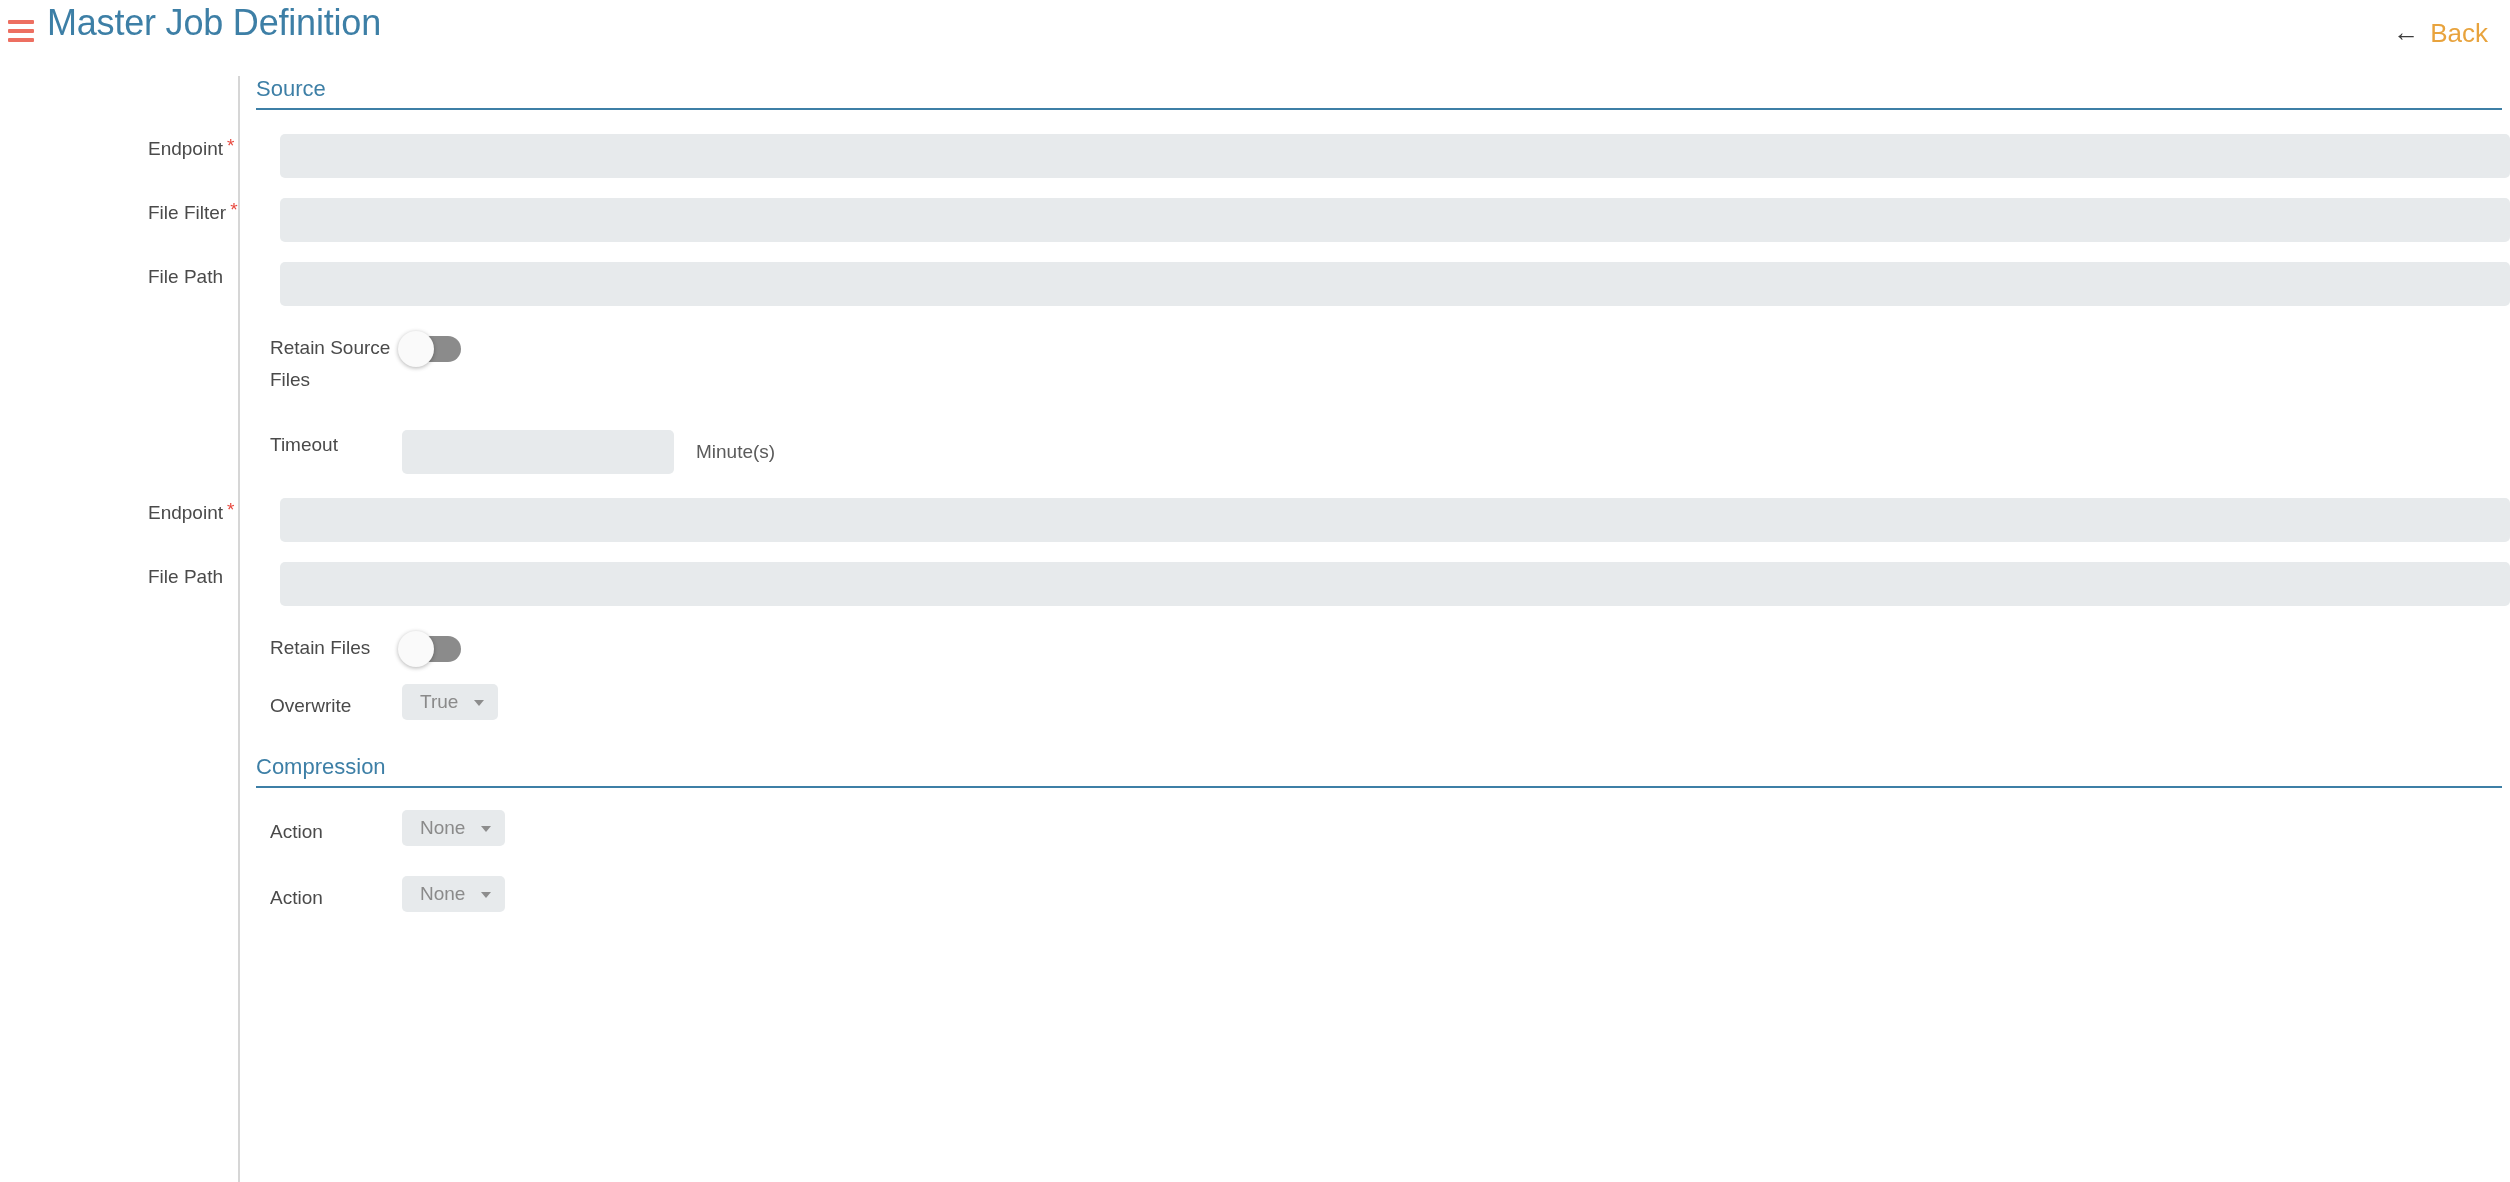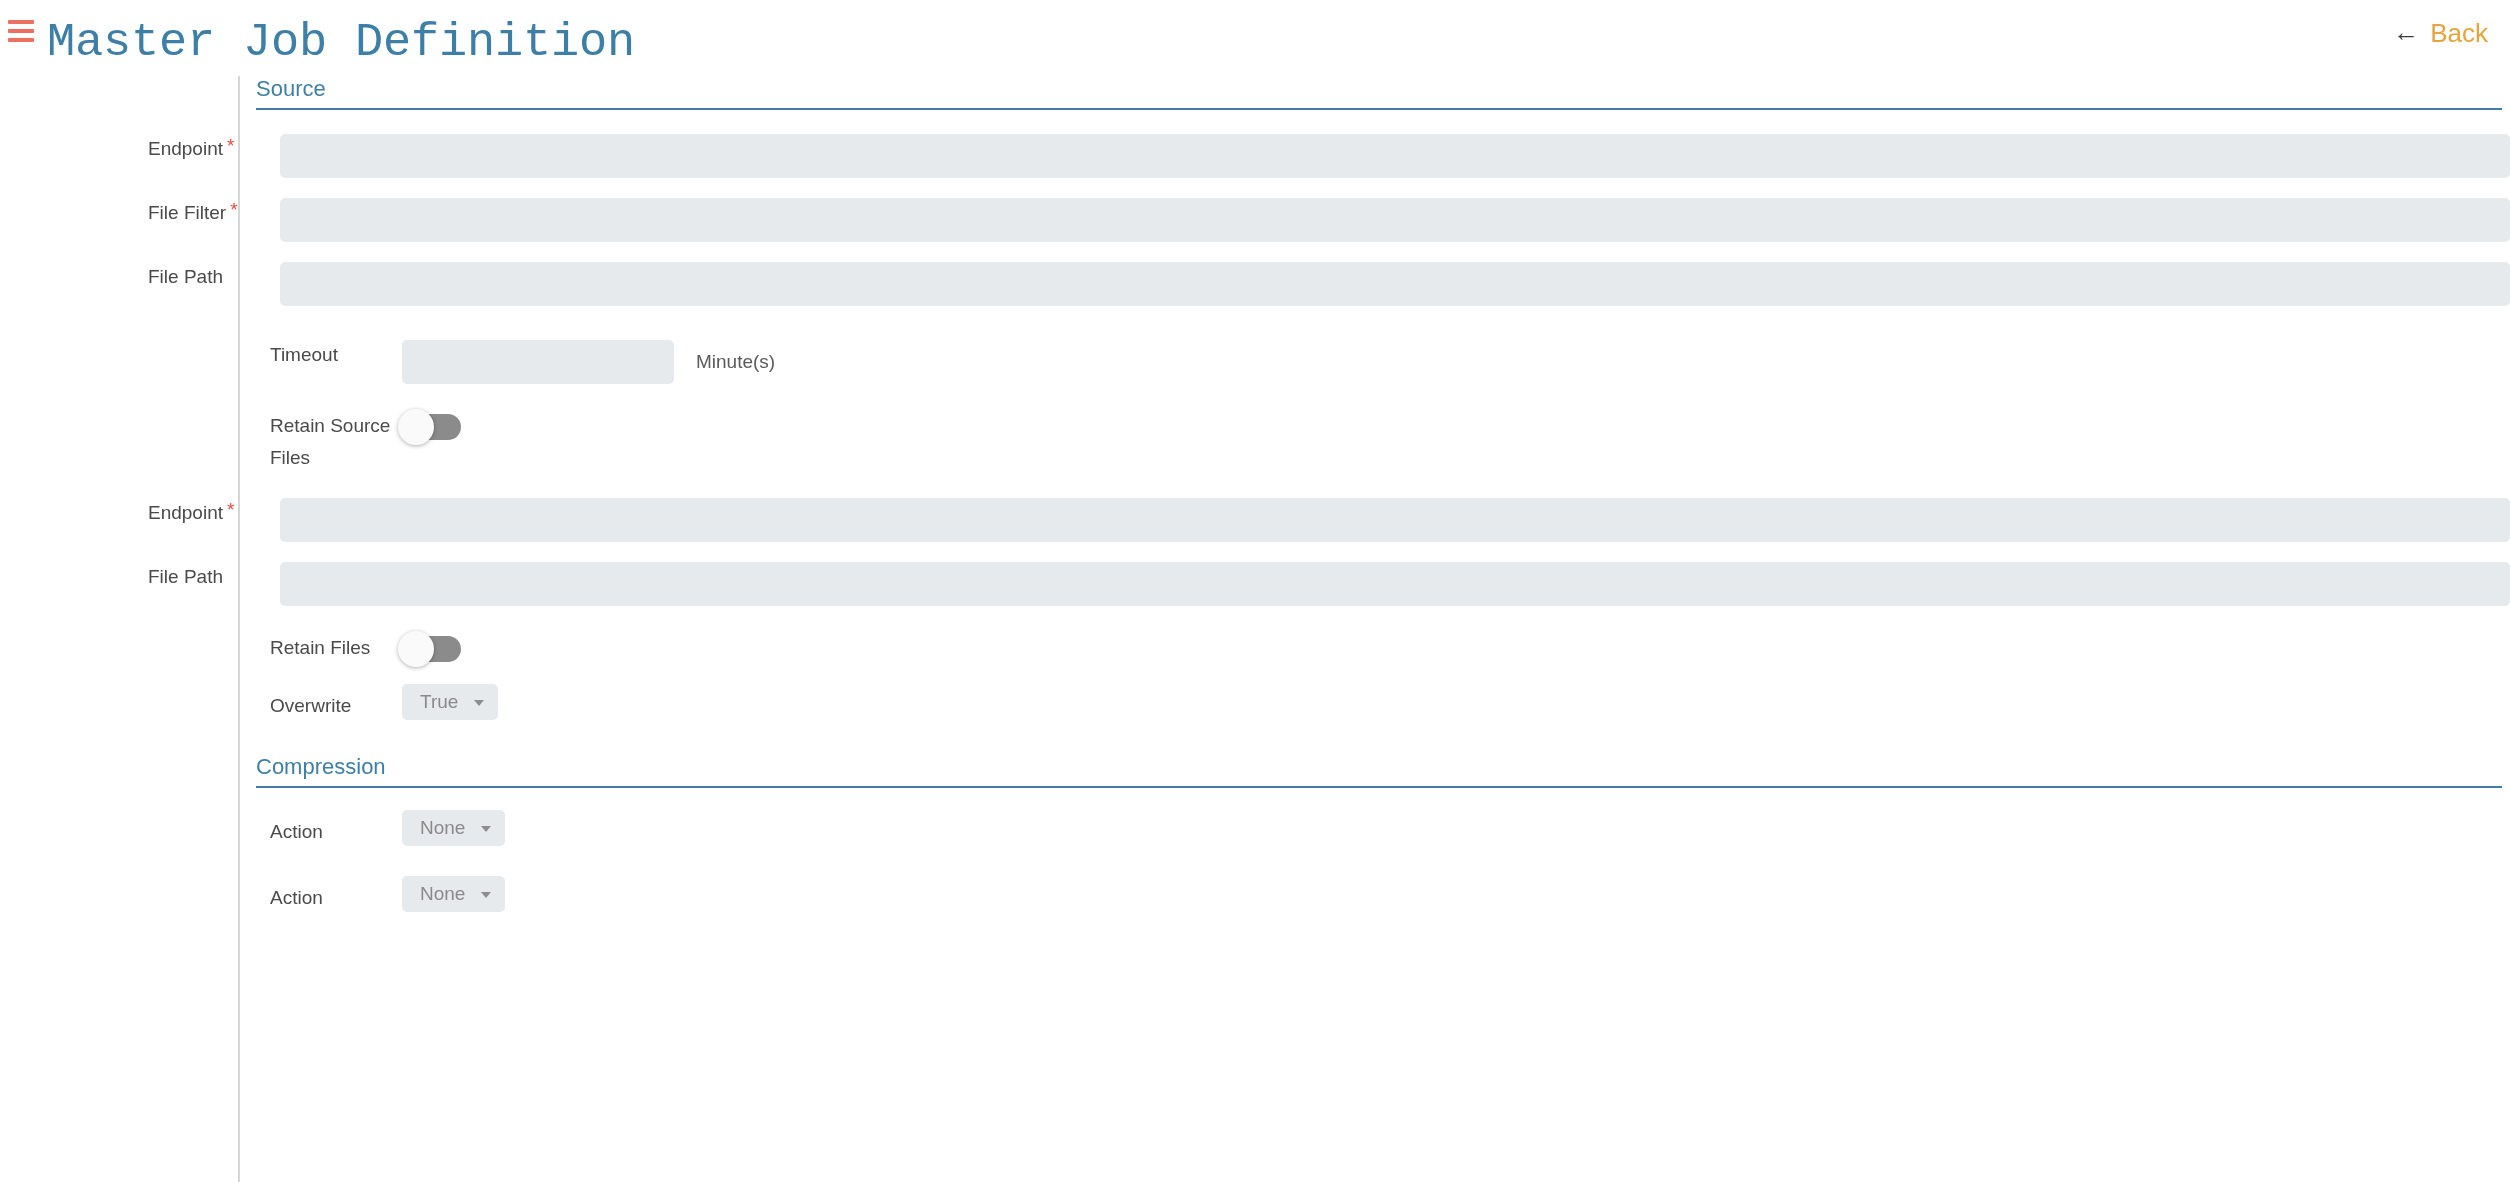--- a/index.html
+++ b/index.html
@@ -38,27 +38,27 @@
   .hamburger i {
     display: block;
     height: 4px;
     width: 100%;
     background: #ed6f61;
     border-radius: 1px;
   }
   .page-title {
     position: absolute;
     left: 47px;
-    top: 16px;
-    font-size: 47px;
+    top: 2px;
+    font-size: 36px;
     font-weight: 400;
     color: #3d7fa6;
     letter-spacing: -0.2px;
     white-space: nowrap;
-    font-family: Liberation Mono, monospace;
+    font-family: Liberation Sans, sans-serif;
   }
   .back-link {
     position: absolute;
     right: 22px;
     top: 18px;
     display: flex;
     align-items: center;
     gap: 11px;
     text-decoration: none;
     cursor: pointer;
@@ -244,41 +244,41 @@
 
   <div class="row" style="margin-top:20px;">
     <div class="lbl">
       <span>File Path</span>
     </div>
     <div class="ctrl">
       <div class="field"></div>
     </div>
   </div>
 
+  <div class="row" style="margin-top:26px;">
+    <div class="lbl" style="line-height:32px;">
+      <span>Retain Source Files</span>
+    </div>
+    <div class="ctrl">
+      <div class="toggle">
+        <span class="knob"></span>
+      </div>
+    </div>
+  </div>
+
   <div class="row" style="margin-top:34px;">
     <div class="lbl">
       <span>Timeout</span>
     </div>
     <div class="ctrl inline">
       <div class="field sm"></div>
       <span class="suffix">Minute(s)</span>
     </div>
   </div>
 
-  <div class="row" style="margin-top:26px;">
-    <div class="lbl" style="line-height:32px;">
-      <span>Retain Source Files</span>
-    </div>
-    <div class="ctrl">
-      <div class="toggle">
-        <span class="knob"></span>
-      </div>
-    </div>
-  </div>
-
 
   <div class="row" style="margin-top:24px;">
     <div class="lbl">
       <span>Endpoint</span><span class="req">*</span>
     </div>
     <div class="ctrl">
       <div class="field">
         
       </div>
     </div>

